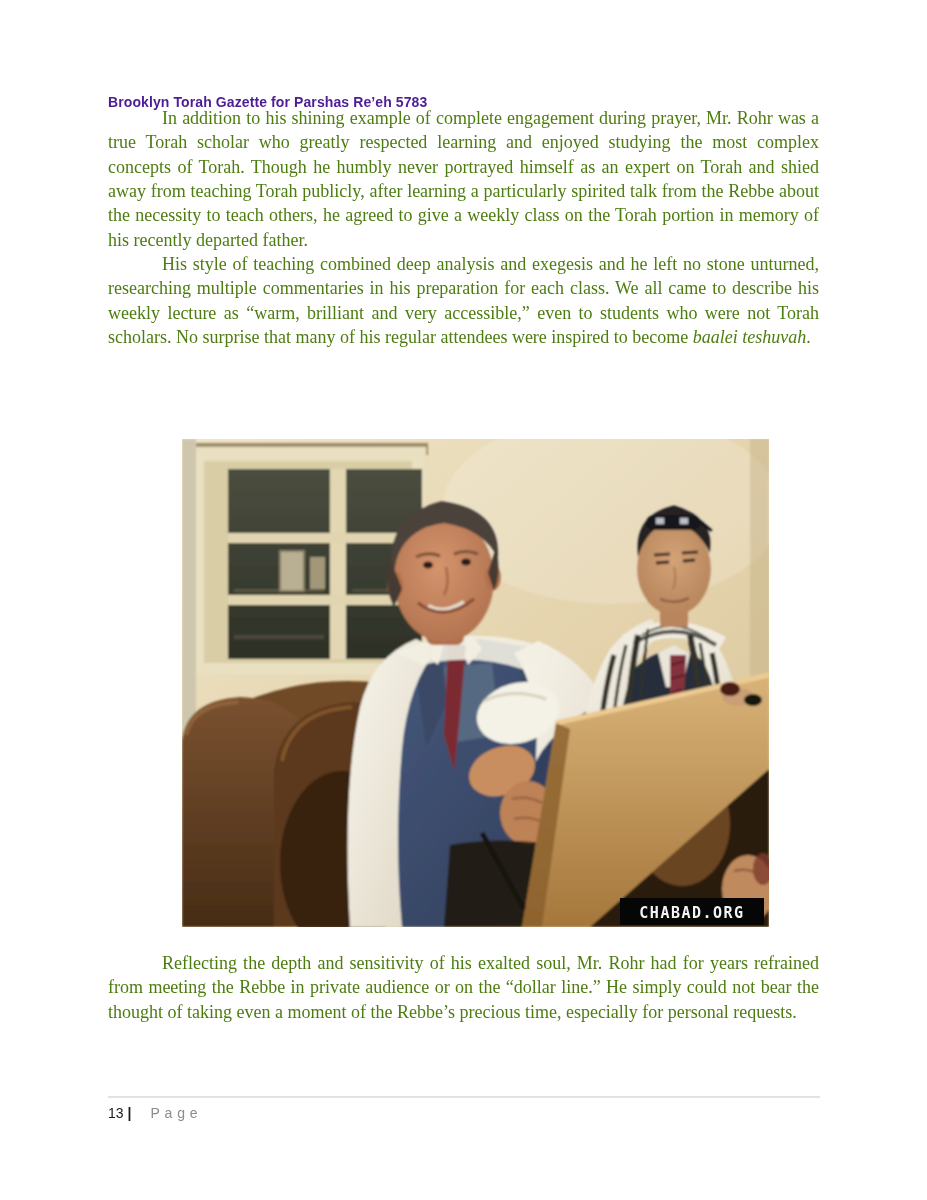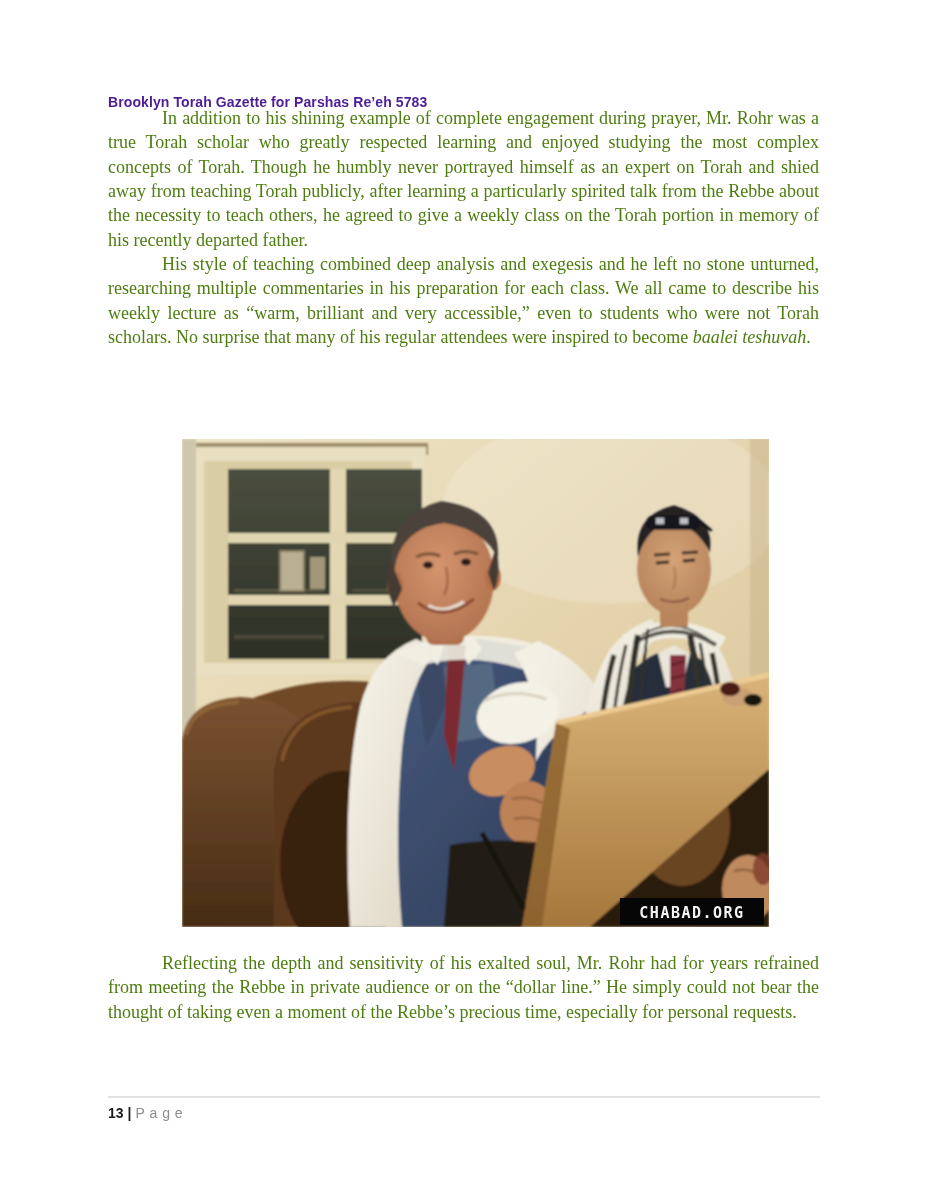--- a/index.html
+++ b/index.html
@@ -12,23 +12,23 @@
   .bodytext{position:absolute;left:108px;width:711px;color:#4d7c0f;
        font-size:18px;line-height:24.35px;text-align:justify;}
   .block-1{top:106px;}
   .block-2{top:951px;}
   .bodytext p{margin:0;text-indent:54px;}
   .photo{position:absolute;left:170px;top:427px;width:587px;height:476px;margin:12px;}
   .photo svg{display:block;}
   .doc-footer{position:absolute;left:108px;top:1096px;width:712px;
        font-family:"Liberation Sans","DejaVu Sans",sans-serif;font-size:14px;color:#1a1a1a;}
   .footer-rule{width:712px;height:2px;background:#e2e2e2;margin-bottom:7px;}
-  .pg-num{font-weight:700;color:#1a1a1a;}
+  .pg-num{font-weight:400;color:#1a1a1a;}
   .pg-sep{font-weight:700;color:#1a1a1a;margin:0 4px;}
-  .pg-label{color:#8c8c8c;letter-spacing:.5px;}
+  .pg-label{color:#8c8c8c;letter-spacing:.5px;margin-left:15px;}
 </style>
 </head>
 <body>
 
 <div class="page">
 
   <div class="doc-header">Brooklyn Torah Gazette for Parshas Re’eh 5783</div>
 
   <div class="bodytext block-1">
     <p><span>In addition to his shining example of complete engagement during prayer, Mr. Rohr was a true Torah scholar who greatly respected learning and enjoyed studying the most complex concepts of Torah. Though he humbly never portrayed himself as an expert on Torah and shied away from teaching Torah publicly, after learning a particularly spirited talk from the Rebbe about the necessity to teach others, he agreed to give a weekly class on the Torah portion in memory of his recently departed father.</span></p>

